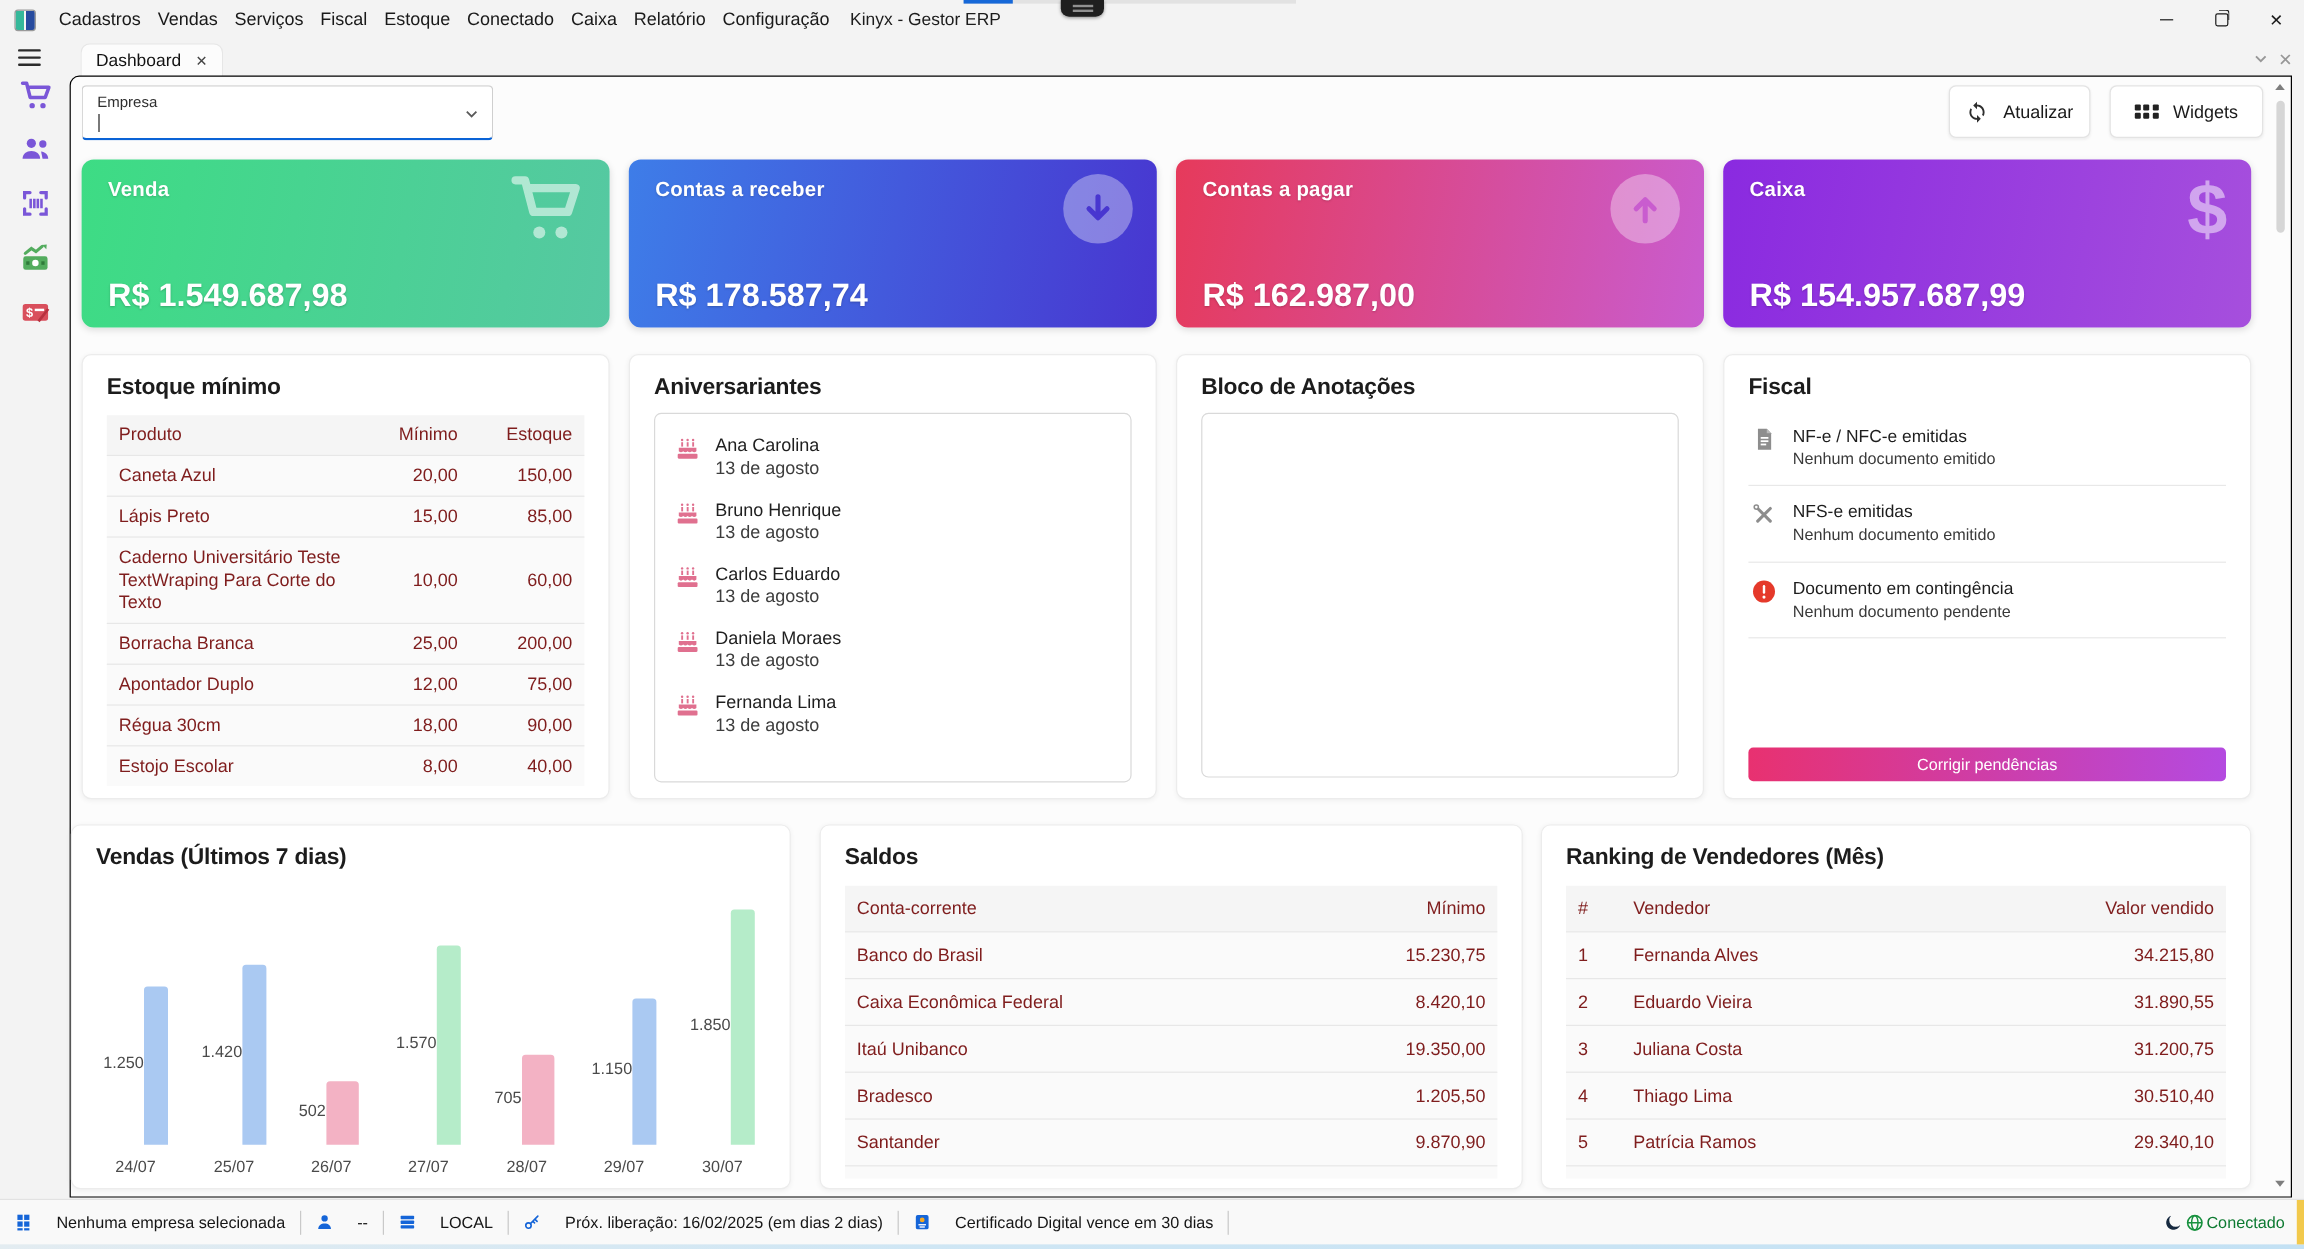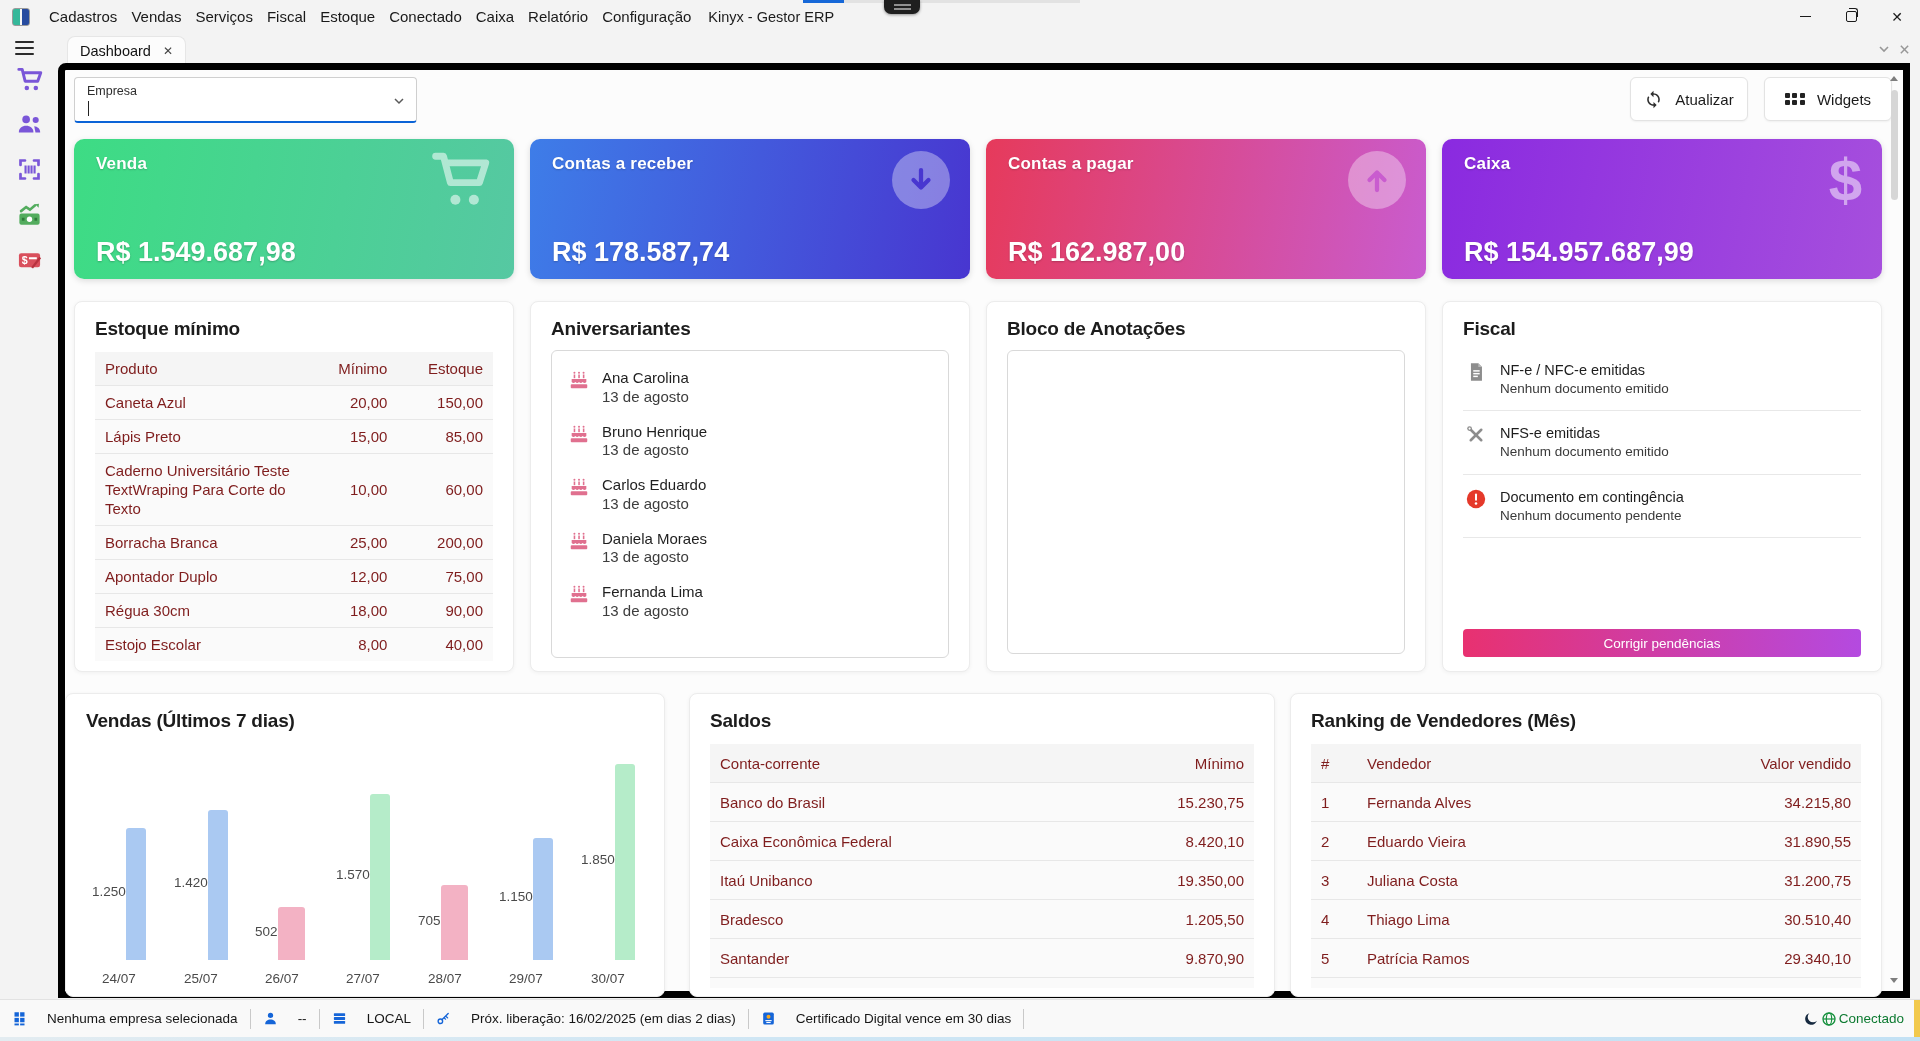--- a/index.html
+++ b/index.html
@@ -29,21 +29,21 @@
   .hamburger i{height:2px;background:#2b2b2b;border-radius:1px;}
   .tab{position:absolute;left:67px;top:3px;height:27px;background:#fcfcfc;border:1px solid #e6e6e6;border-bottom:none;
        border-radius:8px 8px 0 0;display:flex;align-items:center;gap:12px;padding:0 12px;font-size:14.5px;color:#121212;}
   .tab-close{font-size:12px;color:#454545;line-height:1;}
   .strip-right{position:absolute;right:10px;top:10px;display:flex;gap:9px;align-items:center;color:#979797;}
   
   .sidebar{position:absolute;left:0;top:66px;width:58px;display:flex;flex-direction:column;align-items:center;gap:18px;}
   .side-ico{width:27px;height:27px;display:flex;align-items:center;justify-content:center;}
   
   .main-panel{position:absolute;left:58px;top:63px;width:1852px;height:935px;background:#fcfcfc;
-              border:7px solid #000000;border-top-left-radius:8px;box-sizing:border-box;}
+              border:1px solid #000000;border-top-left-radius:8px;box-sizing:border-box;}
   .empresa{position:absolute;left:9px;top:7px;width:343px;height:46px;background:#fff;border:1px solid #cfcfcf;
            border-bottom:2.5px solid #0a63d6;border-radius:4px;box-sizing:border-box;}
   .empresa .lbl{position:absolute;left:12px;top:6px;font-size:12.5px;color:#2e2e2e;}
   .empresa .caret{position:absolute;left:13px;top:23px;width:1.4px;height:15px;background:#222;}
   .empresa .chev{position:absolute;right:10px;top:16px;}
   .btn-toolbar{position:absolute;top:7px;height:44px;background:#fff;border:1px solid #e3e3e3;border-radius:6px;
                display:flex;align-items:center;justify-content:center;gap:12px;font-size:15px;color:#1b1b1b;
                box-shadow:0 1px 2px rgba(0,0,0,.05);box-sizing:border-box;}
   .btn-atualizar{left:1565px;width:118px;}
   .btn-widgets{left:1699px;width:128px;}

